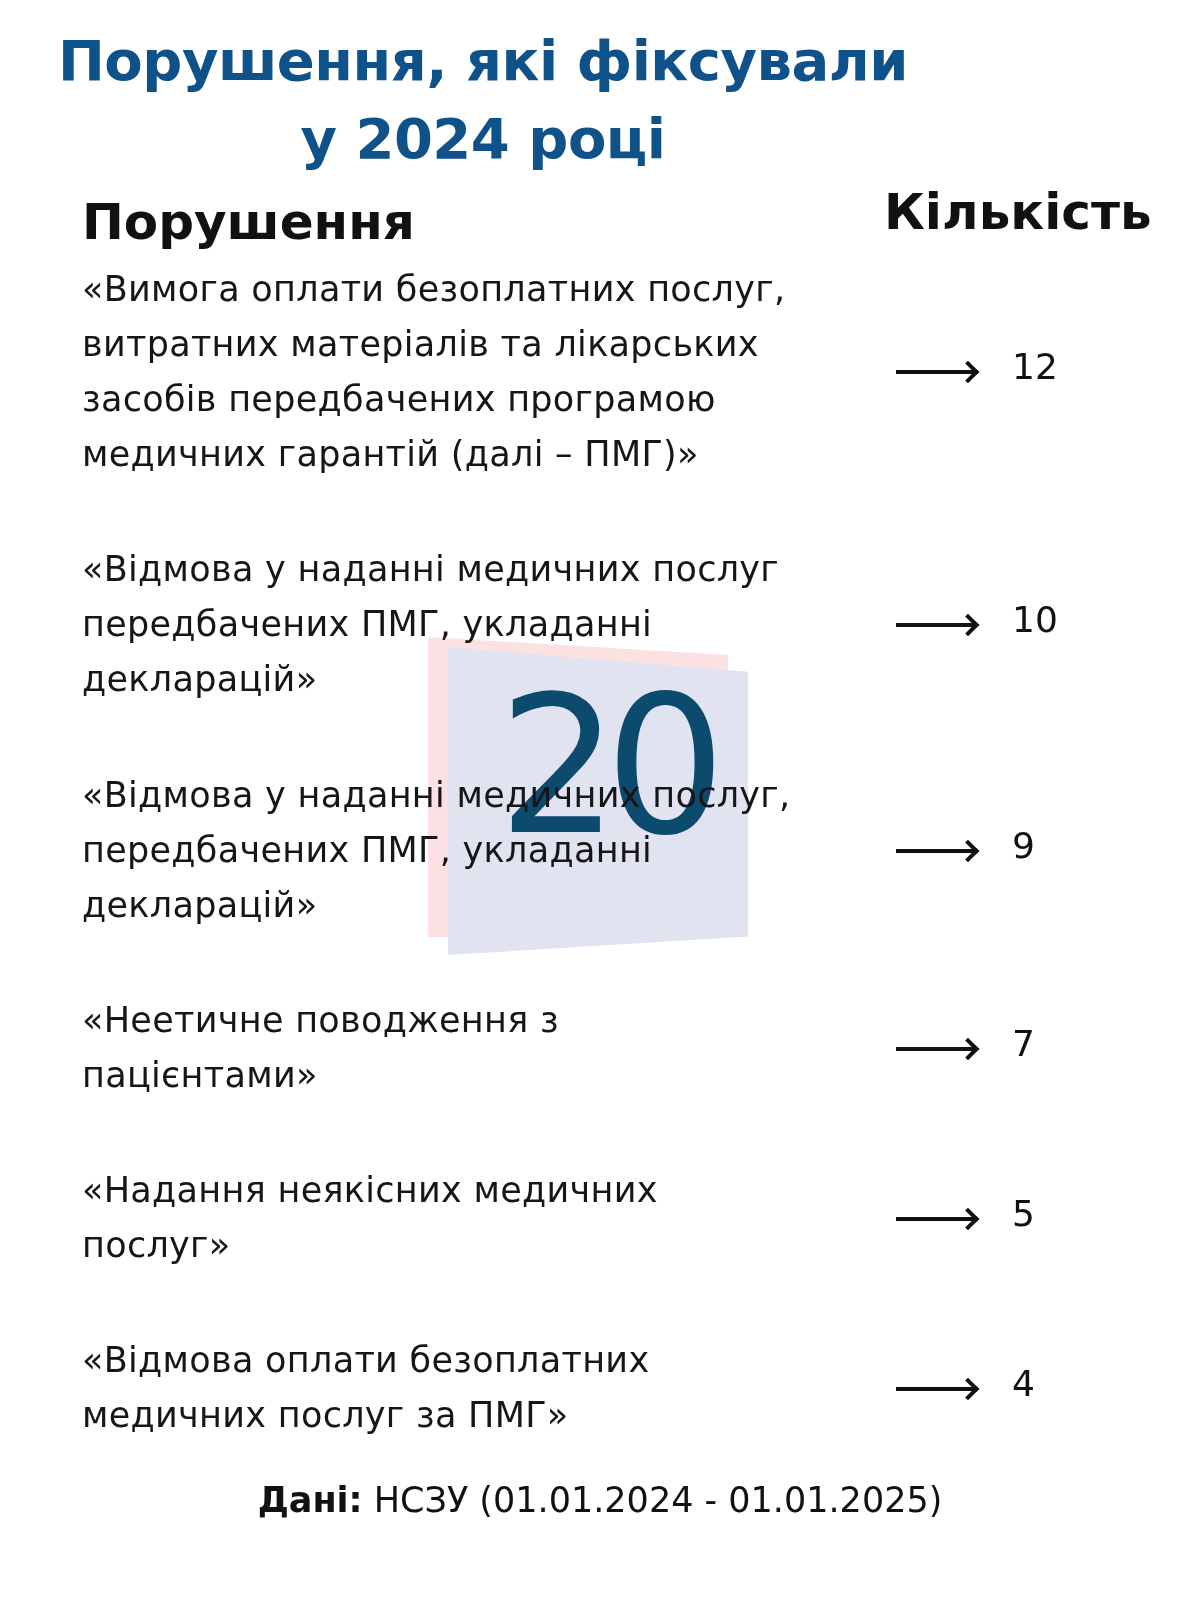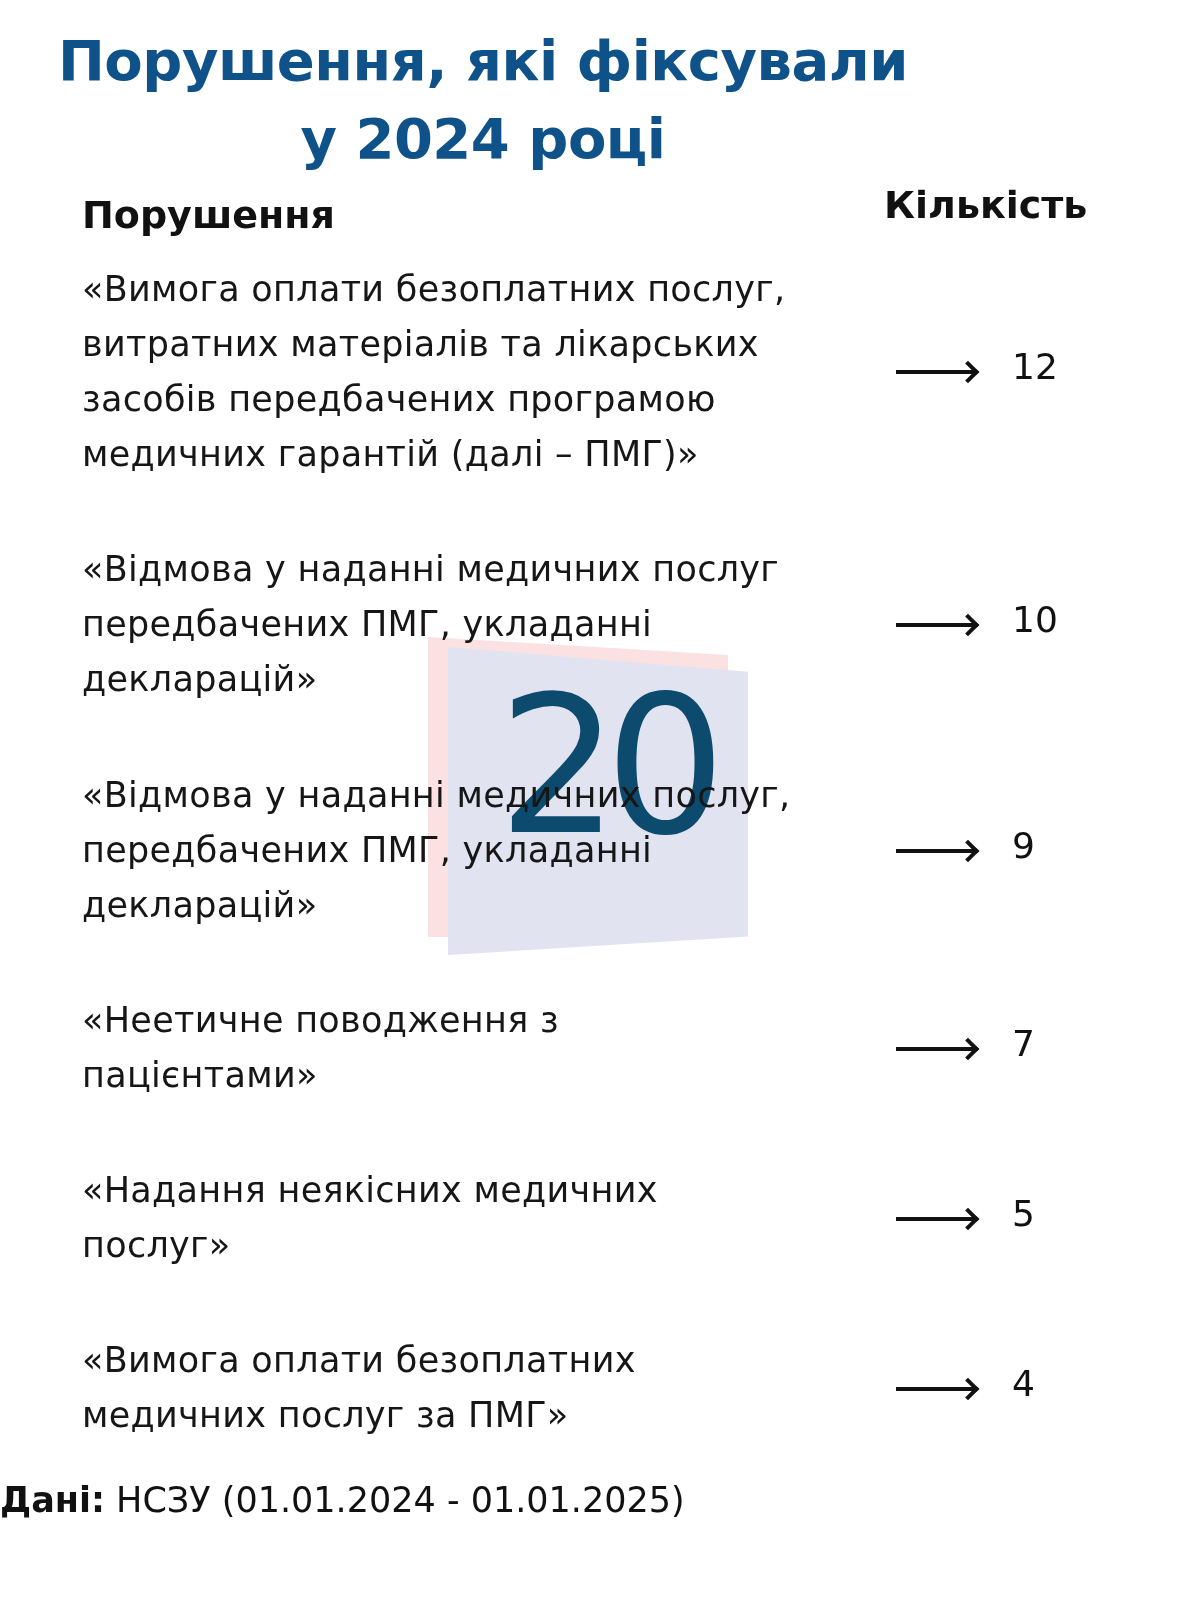--- a/index.html
+++ b/index.html
@@ -6,41 +6,41 @@
     body {
       width: 1200px; height: 1600px; background: #ffffff; position: relative; overflow: hidden;
       font-family: "Liberation Sans", "DejaVu Sans", sans-serif; color: #111111;
     }
     .title {
       position: absolute; left: 0; top: 22px; width: 966px; text-align: center;
       color: #0f5289; font-weight: bold; font-size: 56px; line-height: 78px;
       font-family: "DejaVu Sans", sans-serif; letter-spacing: -0.5px;
     }
     .title div { display: block; }
-    .hdr { position: absolute; top: 193px; font-weight: bold; font-size: 38px; font-family: "DejaVu Sans", sans-serif; }
+    .hdr { position: absolute; top: 193px; font-weight: bold; font-size: 50px; font-family: "DejaVu Sans", sans-serif; }
     .hdr-left { left: 82px; }
     .hdr-right { left: 884px; top: 183px; }
     .watermark { position: absolute; left: 428px; top: 637px; width: 322px; height: 318px; z-index: 0; }
     .wm-red { position: absolute; left: 0; top: 0; width: 300px; height: 300px; background: #fbe1e1;
       clip-path: polygon(0 0, 100% 6%, 100% 100%, 0 100%); }
     .wm-blue { position: absolute; left: 20px; top: 10px; width: 300px; height: 308px; background: #e1e3f1;
       clip-path: polygon(0 0, 100% 8%, 100% 94%, 0 100%); }
     .wm-num { position: absolute; left: 70px; top: 30px; font-size: 190px; font-weight: normal; color: #0c4a6e;
       font-family: "DejaVu Sans", sans-serif; letter-spacing: -14px; line-height: 200px; }
     .wm-word { position: absolute; left: 72px; top: 222px; font-size: 44px; color: #ffffff; font-weight: bold;
       font-family: "DejaVu Sans", sans-serif; letter-spacing: 2px; }
     .row { position: absolute; left: 82px; width: 1080px; z-index: 1; }
     .row-text { width: 790px; font-size: 35px; line-height: 55px; font-family: "DejaVu Sans", sans-serif;
       letter-spacing: 0.3px; color: #161616; }
     .row-arrow { position: absolute; left: 814px; width: 78px; height: 4px; background: #111; }
     .row-arrow::after { content: ""; position: absolute; right: -2px; top: -6px; width: 12px; height: 12px;
       border-right: 4px solid #111; border-top: 4px solid #111; transform: rotate(45deg); }
     .row-value { position: absolute; left: 930px; width: 80px; font-size: 36px;
       font-family: "DejaVu Sans", sans-serif; color: #111; }
-    .source { position: absolute; left: 0; top: 1480px; width: 1200px; font-size: 35px;
+    .source { position: absolute; left: 0; top: 1480px; width: 1200px; text-align: center; font-size: 35px;
       font-family: "DejaVu Sans", sans-serif; }
     .source b { font-weight: bold; }
   </style>
 </head>
 <body>
 
 <div class="title">
   <div>Порушення, які фіксували</div>
   <div>у 2024 році</div>
 </div>
@@ -78,18 +78,18 @@
   <div class="row-value" style="top:30px;">7</div>
 </div>
 
 <div class="row" style="top:1163px;">
   <div class="row-text" style="width:660px;">«Надання неякісних медичних послуг»</div>
   <div class="row-arrow" style="top:54px;"></div>
   <div class="row-value" style="top:30px;">5</div>
 </div>
 
 <div class="row" style="top:1333px;">
-  <div class="row-text" style="width:640px;">«Вимога оплати безоплатних медичних послуг за ПМГ»</div>
+  <div class="row-text" style="width:640px;">«Відмова оплати безоплатних медичних послуг за ПМГ»</div>
   <div class="row-arrow" style="top:54px;"></div>
   <div class="row-value" style="top:30px;">4</div>
 </div>
 
 <div class="source"><b>Дані:</b><span> НСЗУ (01.01.2024 - 01.01.2025)</span></div>
 
 </body></html>

